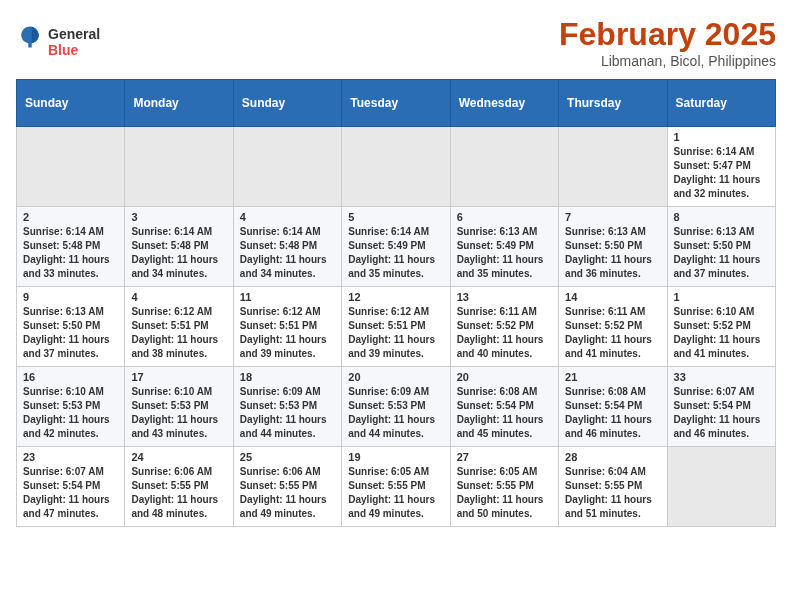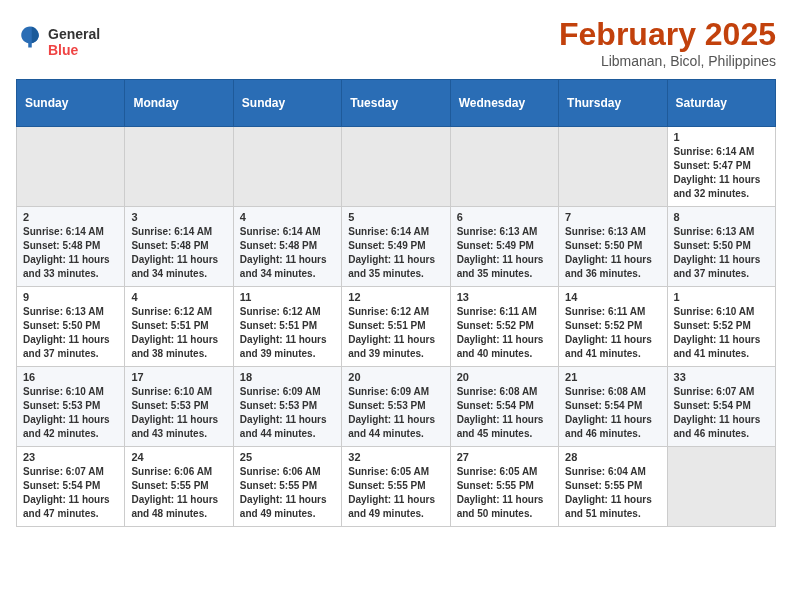--- a/index.html
+++ b/index.html
@@ -300,21 +300,21 @@
 and 48 minutes.</div>
         </td>
         <td>
           <span class="day-num">25</span>
           <div class="day-info" style="white-space: pre-line;">Sunrise: 6:06 AM
 Sunset: 5:55 PM
 Daylight: 11 hours
 and 49 minutes.</div>
         </td>
         <td>
-          <span class="day-num">32</span>
+          <span class="day-num">19</span>
           <div class="day-info" style="white-space: pre-line;">Sunrise: 6:05 AM
 Sunset: 5:55 PM
 Daylight: 11 hours
 and 49 minutes.</div>
         </td>
         <td>
           <span class="day-num">27</span>
           <div class="day-info" style="white-space: pre-line;">Sunrise: 6:05 AM
 Sunset: 5:55 PM
 Daylight: 11 hours

